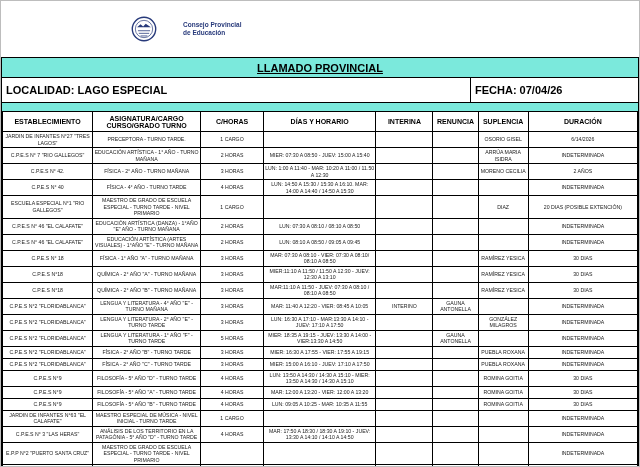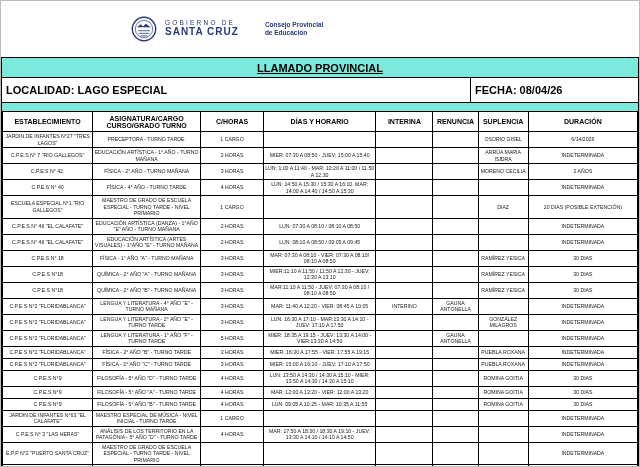--- a/index.html
+++ b/index.html
@@ -47,41 +47,37 @@
 <div class="page">
 
   <div class="header-area">
     <div class="logo-wrap">
       <svg class="crest" viewBox="0 0 30 30">
         <circle cx="15" cy="15" r="13.5" fill="none" stroke="#27397a" stroke-width="1.6"></circle>
         <circle cx="15" cy="15" r="10" fill="none" stroke="#27397a" stroke-width="0.8"></circle>
         <path d="M7 13 L11 9.5 L14 12 L17 9 L23 13 Z" fill="#27397a"></path>
         <path d="M8 17 h14 M9 20 h12 M11 23 h8" stroke="#27397a" stroke-width="0.9" fill="none"></path>
       </svg>
-      <div class="gob-block">
-        <div class="gob-line">GOBIERNO DE</div>
-        <div class="sc-line">SANTA CRUZ</div>
-      </div>
       <div class="consejo-block">
         <div class="consejo-line">Consejo Provincial</div>
         <div class="consejo-line">de Educación</div>
       </div>
     </div>
   </div>
 
   <div class="banner" style="background: rgb(123, 233, 220);">
     <span class="banner-text">LLAMADO PROVINCIAL</span>
   </div>
 
   <div class="meta-row">
     <div class="meta-left">
       <span class="meta-text">LOCALIDAD: LAGO ESPECIAL</span>
     </div>
     <div class="meta-right">
-      <span class="meta-text">FECHA: 08/04/26</span>
+      <span class="meta-text">FECHA: 07/04/26</span>
     </div>
   </div>
 
   <div class="teal-strip" style="background: rgb(123, 233, 220);"></div>
 
   <div class="tbl-wrap">
     <table>
       <colgroup>
           <col style="width: 14.2%;">
           <col style="width: 17%;">

